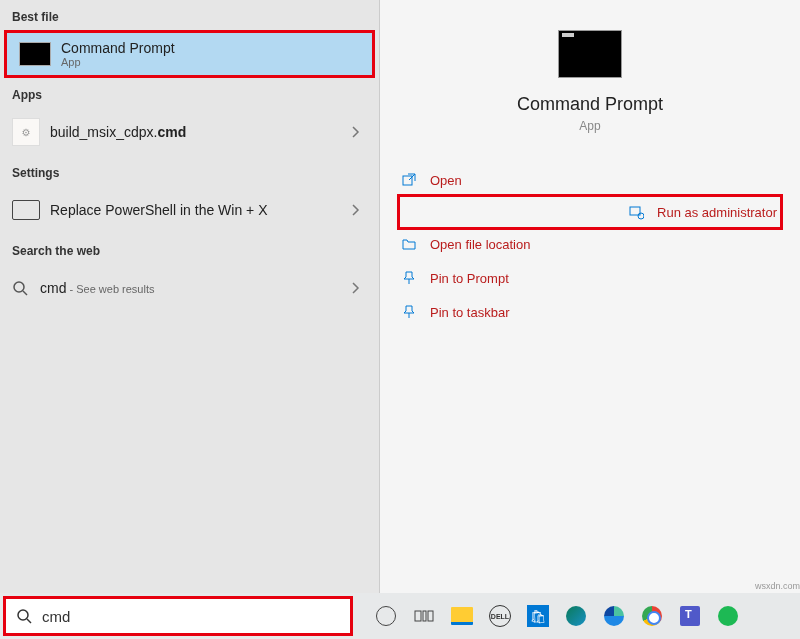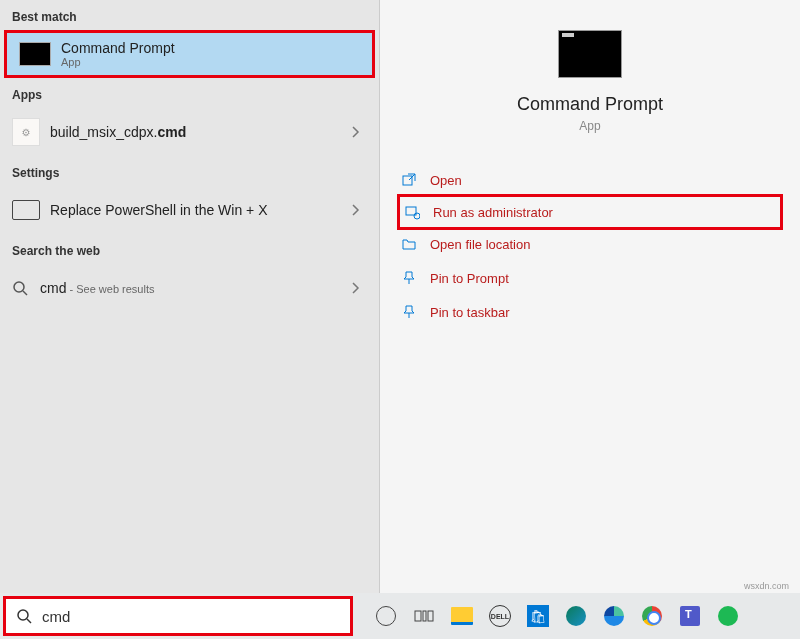--- a/index.html
+++ b/index.html
@@ -18,46 +18,46 @@
   .search-icon-sm svg, .chevron svg { display: block; }
   .result-text { flex: 1; }
   .result-title { font-size: 14px; color: #222; }
   .result-sub { font-size: 11px; color: #666; }
   .chevron { color: #777; font-size: 14px; padding: 0 6px; }
   .right-center { text-align: center; padding-bottom: 30px; }
   .right-title { font-size: 18px; color: #222; margin-top: 16px; }
   .right-sub { font-size: 12px; color: #888; margin-top: 4px; }
   .actions { padding: 0 20px; }
   .action-item { display: flex; align-items: center; padding: 8px 0; font-size: 13px; color: #b91c1c; }
-  .action-highlight { border: 3px solid #e6000f; margin: -3px -3px -3px -3px; padding: 6px 3px; }
+  .action-highlight { border: 3px solid #e6000f; margin: -3px -3px -3px -3px; padding: 6px 3px; justify-content: flex-end; }
   .action-icon { width: 18px; height: 18px; margin-right: 12px; display: flex; align-items: center; justify-content: center; color: #0078d4; }
   .taskbar { position: absolute; bottom: 0; left: 0; width: 800px; height: 46px; background: #e7e9ea; display: flex; align-items: center; }
   .search-box-wrap { width: 350px; height: 40px; margin: 3px 3px; border: 3px solid #e6000f; background: #fff; display: flex; align-items: center; padding: 0 10px; }
   .search-box-wrap svg { margin-right: 10px; }
   .search-text { font-size: 15px; color: #333; flex: 1; border: none; outline: none; }
   .tb-icons { display: flex; align-items: center; gap: 10px; padding-left: 16px; }
   .tb-icon { width: 28px; height: 28px; display: flex; align-items: center; justify-content: center; border-radius: 3px; font-size: 16px; }
   .circle-outline { width: 20px; height: 20px; border: 1.8px solid #444; border-radius: 50%; }
   .dell { width: 22px; height: 22px; border: 1.5px solid #333; border-radius: 50%; display:flex; align-items:center; justify-content:center; font-size:7px; font-weight:bold; color:#333;}
   .folder { width: 22px; height: 18px; background: #ffcc33; border-radius: 1px; position: relative; border-bottom: 3px solid #0078d4;}
   .store { width: 22px; height: 22px; background: #0078d4; display:flex; align-items:center; justify-content:center; color:#fff; font-size:13px;}
   .edge-old { width: 20px; height: 20px; border-radius: 50%; background: linear-gradient(135deg,#0a7a5a,#1890c4);}
   .edge-new { width: 20px; height: 20px; border-radius: 50%; background: conic-gradient(#4bc2a0 0 90deg,#1e88e5 90deg 270deg,#0d47a1 270deg);}
   .chrome { width: 20px; height: 20px; border-radius: 50%; background: conic-gradient(#ea4335 0 120deg,#fbbc05 120deg 240deg,#34a853 240deg); position:relative;}
   .chrome::after{content:'';position:absolute;top:5px;left:5px;width:10px;height:10px;background:#fff;border-radius:50%;border:2px solid #4285f4;}
   .teams { width: 20px; height: 20px; background: #5059c9; border-radius:2px; position:relative;}
   .teams::after{content:'T';position:absolute;color:#fff;font-size:11px;font-weight:bold;left:5px;top:2px;}
   .spotify { width: 20px; height: 20px; background: #1db954; border-radius: 50%; position:relative;}
-  .wsx { position:absolute; right:11px; bottom:48px; font-size:9px; color:#999;text-align:center; }
+  .wsx { position:absolute; right:0; bottom:48px; font-size:9px; color:#999;text-align:center; }
 </style>
 </head>
 <body>
 
 <div class="search-panel">
-  <div class="section-heading">Best match</div>
+  <div class="section-heading">Best file</div>
 
   <div class="result-item best-match-item">
     <div class="cmd-icon"></div>
     <div class="result-text">
       <div class="result-title">Command Prompt</div>
       <div class="result-sub">App</div>
     </div>
   </div>
 
   <div class="section-heading">Apps</div>

